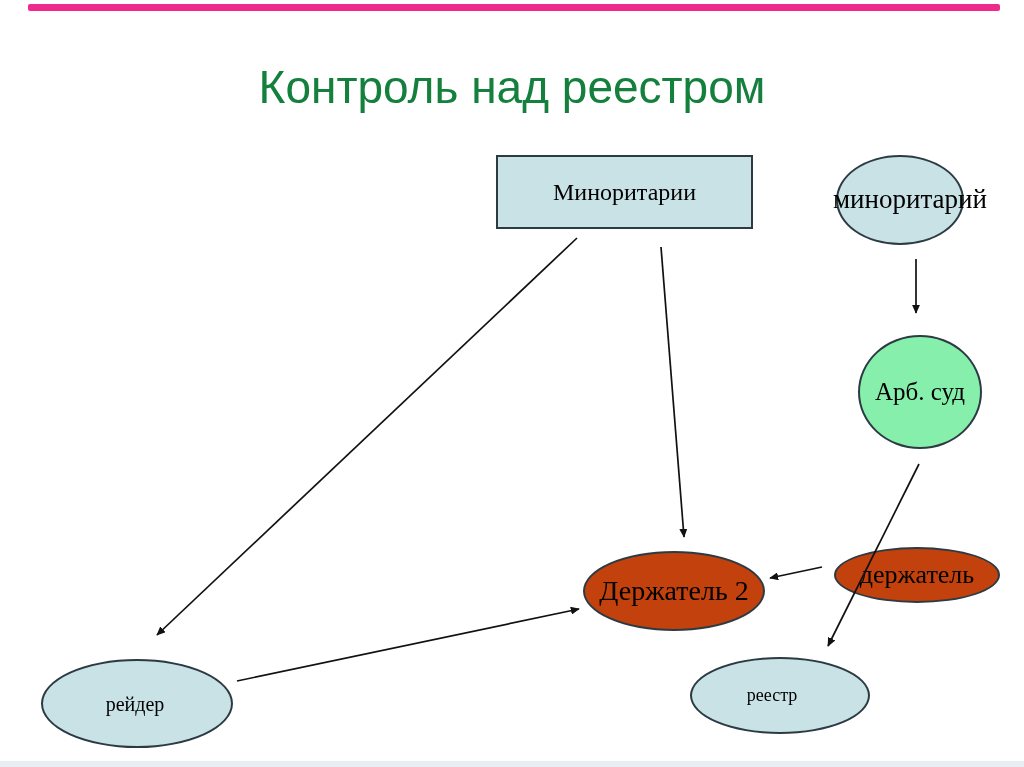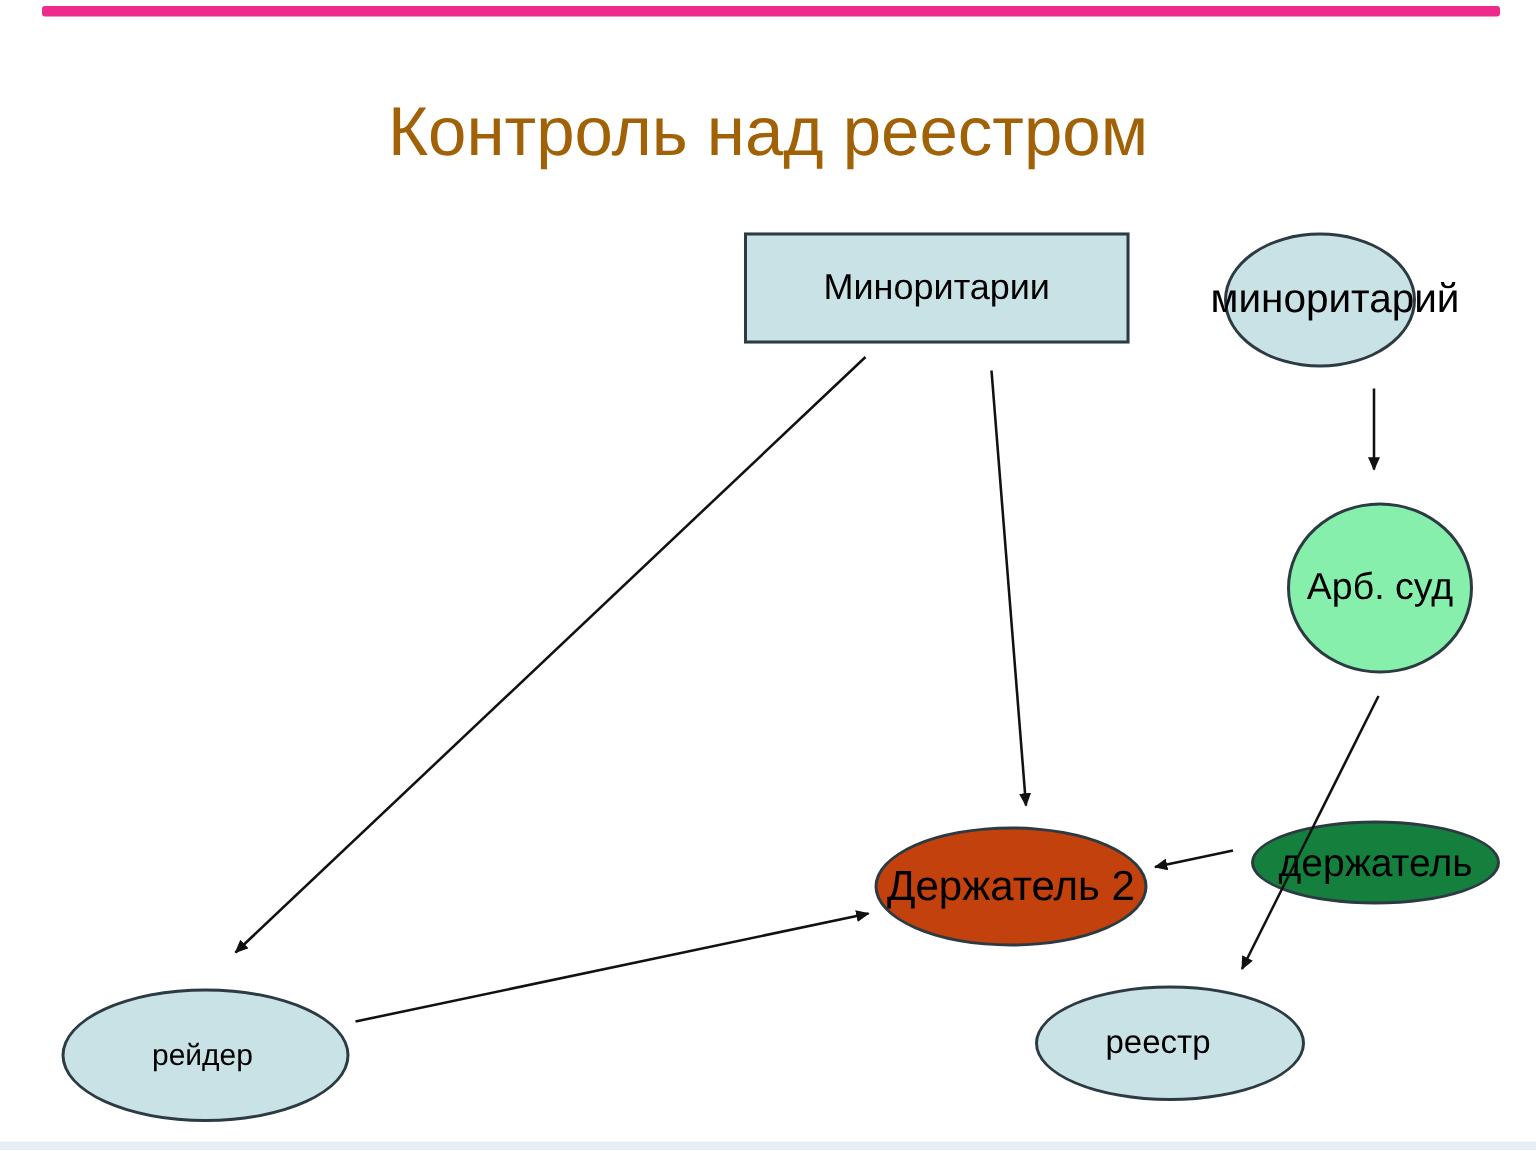--- a/index.html
+++ b/index.html
@@ -1,51 +1,51 @@
 <!DOCTYPE html>
 <html><head>
 <meta charset="utf-8">
 <style>
   html,body{margin:0;padding:0;background:#ffffff;}
   body{font-family:"Liberation Sans", sans-serif;}
   .slide{position:relative;width:1024px;height:767px;background:#ffffff;overflow:hidden;}
   .top-bar{position:absolute;left:28px;top:4px;width:972px;height:7px;border-radius:2px;}
   .bottom-bar{position:absolute;left:0;bottom:0;width:1024px;height:6px;}
   .slide-title{position:absolute;left:0;top:60px;width:1024px;margin:0;
-    text-align:center;font-size:46px;font-weight:400;color:#a16207;letter-spacing:0px;}
+    text-align:center;font-size:46px;font-weight:400;color:#15803d;letter-spacing:0px;}
   .node{position:absolute;display:flex;align-items:center;justify-content:center;
     box-sizing:border-box;border:2px solid #2c3b43;}
   .node.ellipse{border-radius:50%;}
-  .node .label{white-space:nowrap;color:#000;line-height:1.1;}
+  .node .label{white-space:nowrap;color:#000;line-height:1.1;font-family:Liberation Serif, serif;}
   .edges{position:absolute;left:0;top:0;width:1024px;height:767px;pointer-events:none;}
 </style>
 </head>
 <body>
 
 <div class="slide">
   <div class="top-bar" style="background: rgb(238, 43, 140);"></div>
   <h1 class="slide-title">Контроль над реестром</h1>
   <div id="nodes">
       <div class="node" style="left: 496px; top: 155px; width: 257px; height: 74px; background: rgb(201, 226, 230); border-color: rgb(44, 59, 67);">
         <span class="label" style="font-size: 24px; transform: translateX(0px);">Миноритарии</span>
       </div>
-      <div class="node ellipse" style="left: 816px; top: 155px; width: 128px; height: 90px; background: rgb(201, 226, 230); border-color: rgb(44, 59, 67); text-align: center;">
+      <div class="node ellipse" style="left: 836px; top: 155px; width: 128px; height: 90px; background: rgb(201, 226, 230); border-color: rgb(44, 59, 67); text-align: center;">
         <span class="label" style="font-size: 27px; transform: translateX(10px);">миноритарий</span>
       </div>
       <div class="node ellipse" style="left: 858px; top: 335px; width: 124px; height: 114px; background: #86efac; border-color: rgb(44, 59, 67);">
         <span class="label" style="font-size: 25px; transform: translateX(0px);">Арб. суд</span>
       </div>
       <div class="node ellipse" style="left: 583px; top: 551px; width: 182px; height: 80px; background: #c2410c; border-color: rgb(44, 59, 67);">
         <span class="label" style="font-size: 28px; transform: translateX(0px);">Держатель 2</span>
       </div>
-      <div class="node ellipse" style="left: 834px; top: 547px; width: 166px; height: 56px; background: #15803d; border-color: rgb(44, 59, 67);">
+      <div class="node ellipse" style="left: 834px; top: 547px; width: 166px; height: 56px; background: #c2410c; border-color: rgb(44, 59, 67);">
         <span class="label" style="font-size: 26px; transform: translateX(0px);">держатель</span>
       </div>
       <div class="node ellipse" style="left: 690px; top: 657px; width: 180px; height: 77px; background: rgb(201, 226, 230); border-color: rgb(44, 59, 67);">
-        <span class="label" style="font-size: 22px; transform: translateX(-8px);">реестр</span>
+        <span class="label" style="font-size: 18px; transform: translateX(-8px);">реестр</span>
       </div>
       <div class="node ellipse" style="left: 41px; top: 659px; width: 192px; height: 89px; background: rgb(201, 226, 230); border-color: rgb(44, 59, 67);">
         <span class="label" style="font-size: 20px; transform: translateX(-2px);">рейдер</span>
       </div>
     </div>
   <svg id="edges" class="edges" viewBox="0 0 1024 767" xmlns="http://www.w3.org/2000/svg">
     <defs>
       <marker id="arrow" markerWidth="10" markerHeight="8" refX="8.2" refY="4" orient="auto" markerUnits="userSpaceOnUse">
         <path d="M0,0 L9,4 L0,8 z" fill="#111111"></path>
       </marker>

